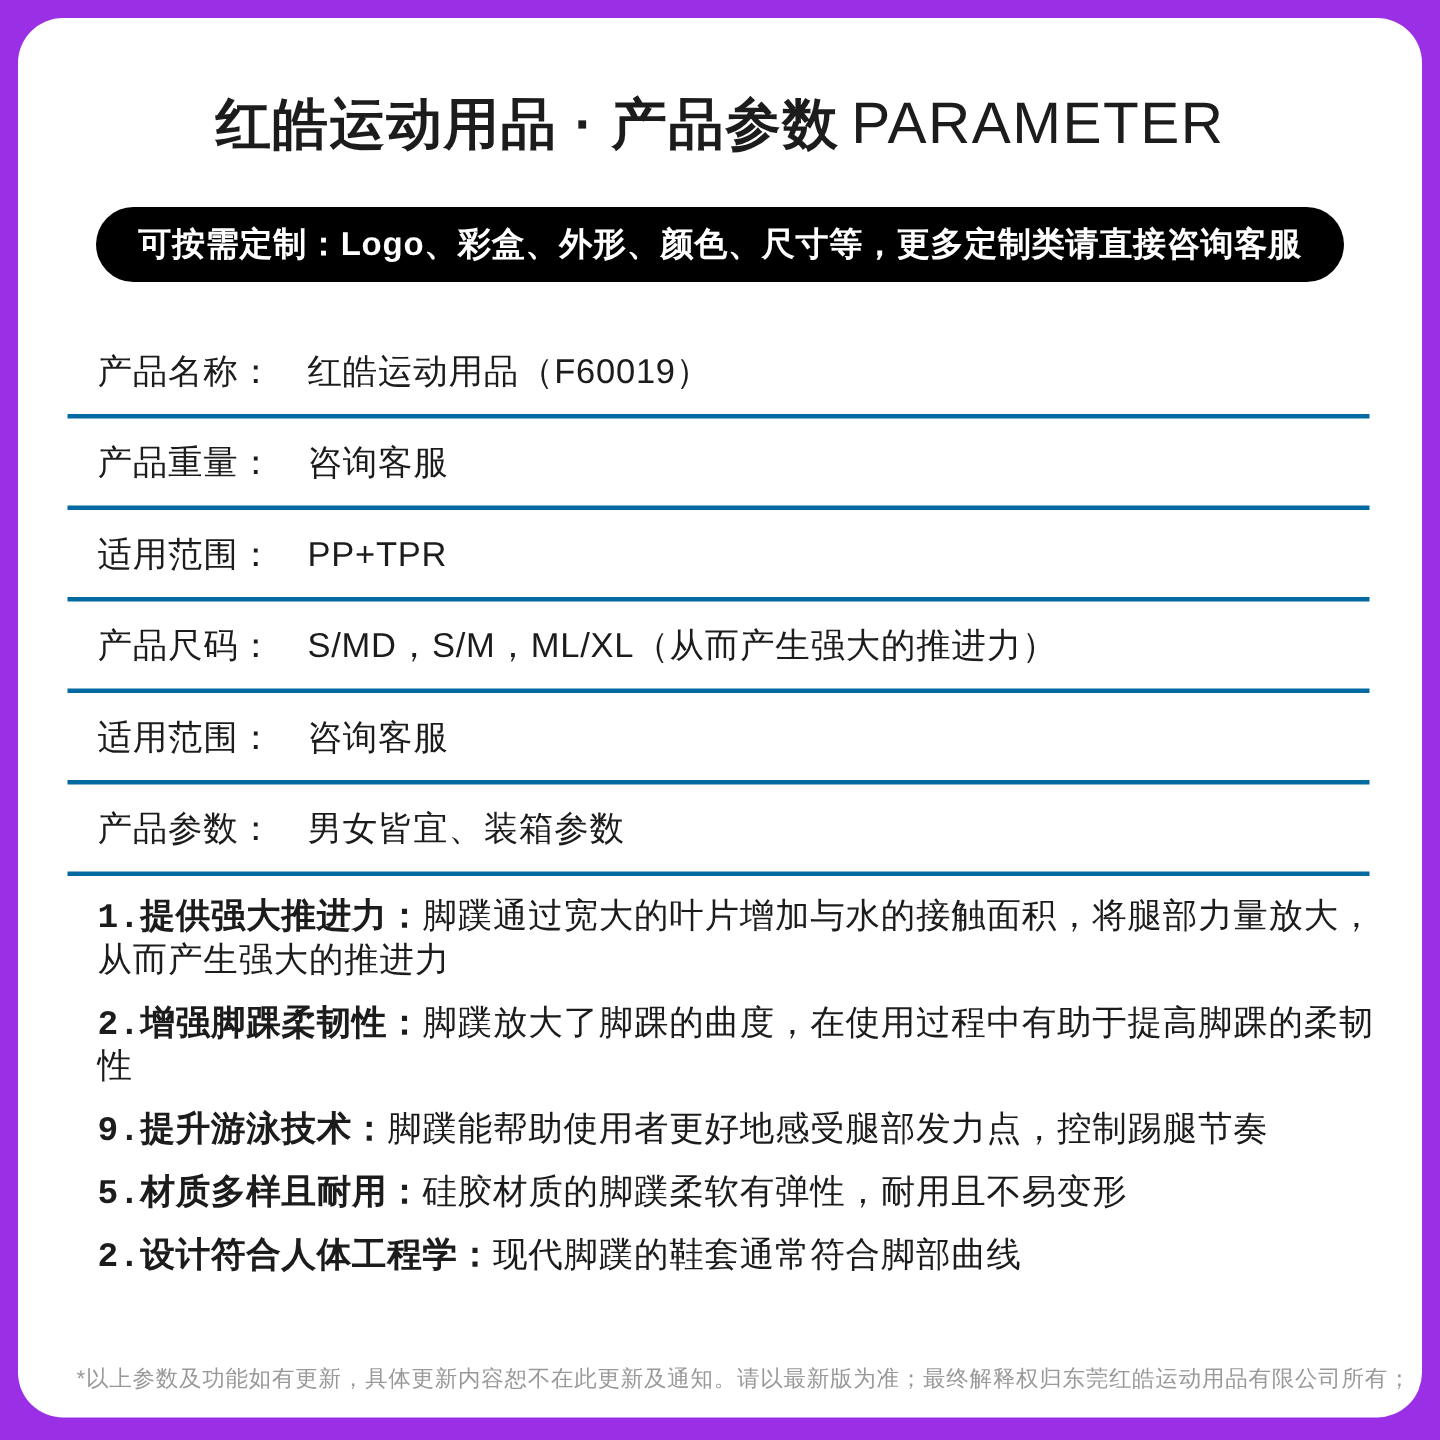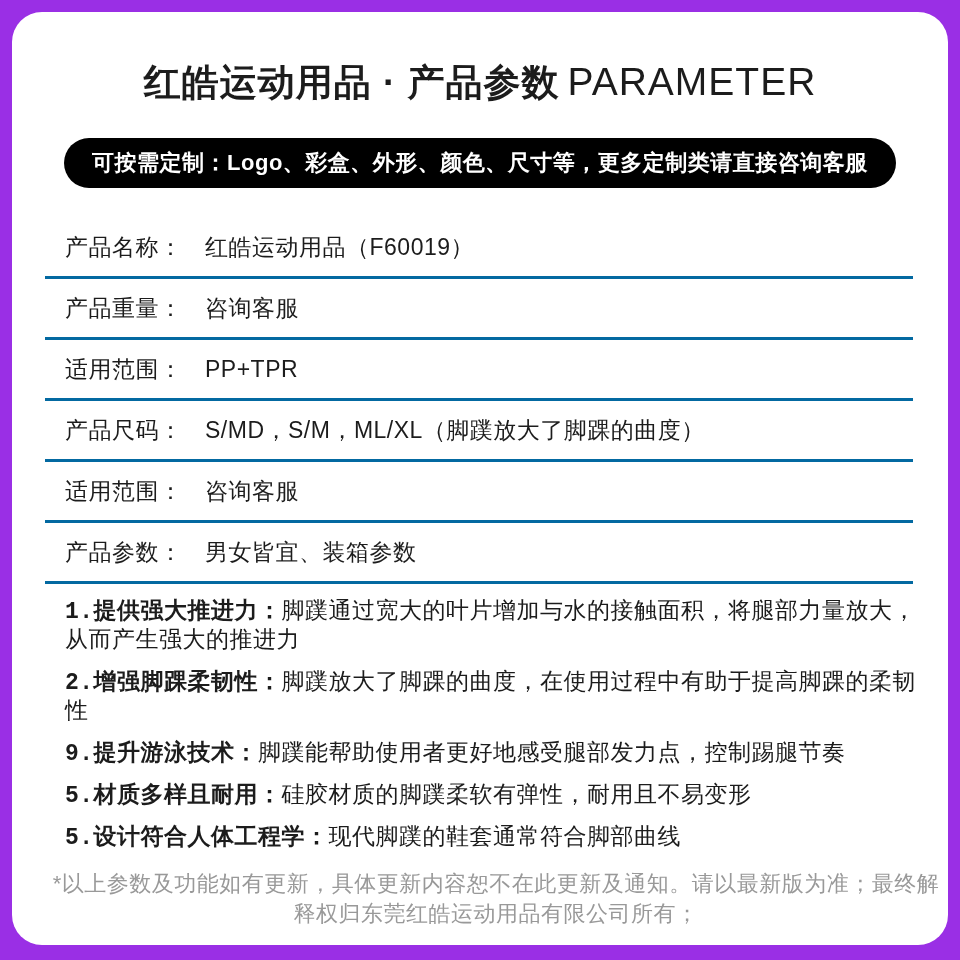--- a/index.html
+++ b/index.html
@@ -75,21 +75,21 @@
     margin: 0 0 13px 0;
     line-height: 29px;
     letter-spacing: 0.5px;
   }
   .feature-title { font-weight: bold; }
   .footer {
     position: absolute;
     left: 0; right: 0; bottom: 16px;
     text-align: center;
     color: #999999;
-    font-size: 22px;
+    font-size: 15px;
     letter-spacing: 0.5px;
     padding-left: 32px;
   }
 </style>
 </head>
 <body>
 
 <div class="card">
 
   <h1 class="title">
@@ -108,37 +108,37 @@
     <div class="spec-row">
       <span class="spec-label">产品重量：</span>
       <span class="spec-value">咨询客服</span>
     </div>
     <div class="spec-row">
       <span class="spec-label">适用范围：</span>
       <span class="spec-value">PP+TPR</span>
     </div>
     <div class="spec-row">
       <span class="spec-label">产品尺码：</span>
-      <span class="spec-value">S/MD，S/M，ML/XL（脚蹼放大了脚踝的曲度）</span>
+      <span class="spec-value">S/MD，S/M，ML/XL（从而产生强大的推进力）</span>
     </div>
     <div class="spec-row">
       <span class="spec-label">适用范围：</span>
       <span class="spec-value">咨询客服</span>
     </div>
     <div class="spec-row">
       <span class="spec-label">产品参数：</span>
       <span class="spec-value">男女皆宜、装箱参数</span>
     </div>
   </div>
 
   <div class="features">
     <div class="feature-list">
       <p class="feature-item"><span class="feature-title">1.提供强大推进力：</span><span>脚蹼通过宽大的叶片增加与水的接触面积，将腿部力量放大，从而产生强大的推进力</span></p>
       <p class="feature-item"><span class="feature-title">2.增强脚踝柔韧性：</span><span>脚蹼放大了脚踝的曲度，在使用过程中有助于提高脚踝的柔韧性</span></p>
       <p class="feature-item"><span class="feature-title">9.提升游泳技术：</span><span>脚蹼能帮助使用者更好地感受腿部发力点，控制踢腿节奏</span></p>
       <p class="feature-item"><span class="feature-title">5.材质多样且耐用：</span><span>硅胶材质的脚蹼柔软有弹性，耐用且不易变形</span></p>
-      <p class="feature-item"><span class="feature-title">5.设计符合人体工程学：</span><span>现代脚蹼的鞋套通常符合脚部曲线</span></p>
+      <p class="feature-item"><span class="feature-title">2.设计符合人体工程学：</span><span>现代脚蹼的鞋套通常符合脚部曲线</span></p>
     </div>
   </div>
 
   <div class="footer">*以上参数及功能如有更新，具体更新内容恕不在此更新及通知。请以最新版为准；最终解释权归东莞红皓运动用品有限公司所有；</div>
 
 </div>
 
 </body></html>

